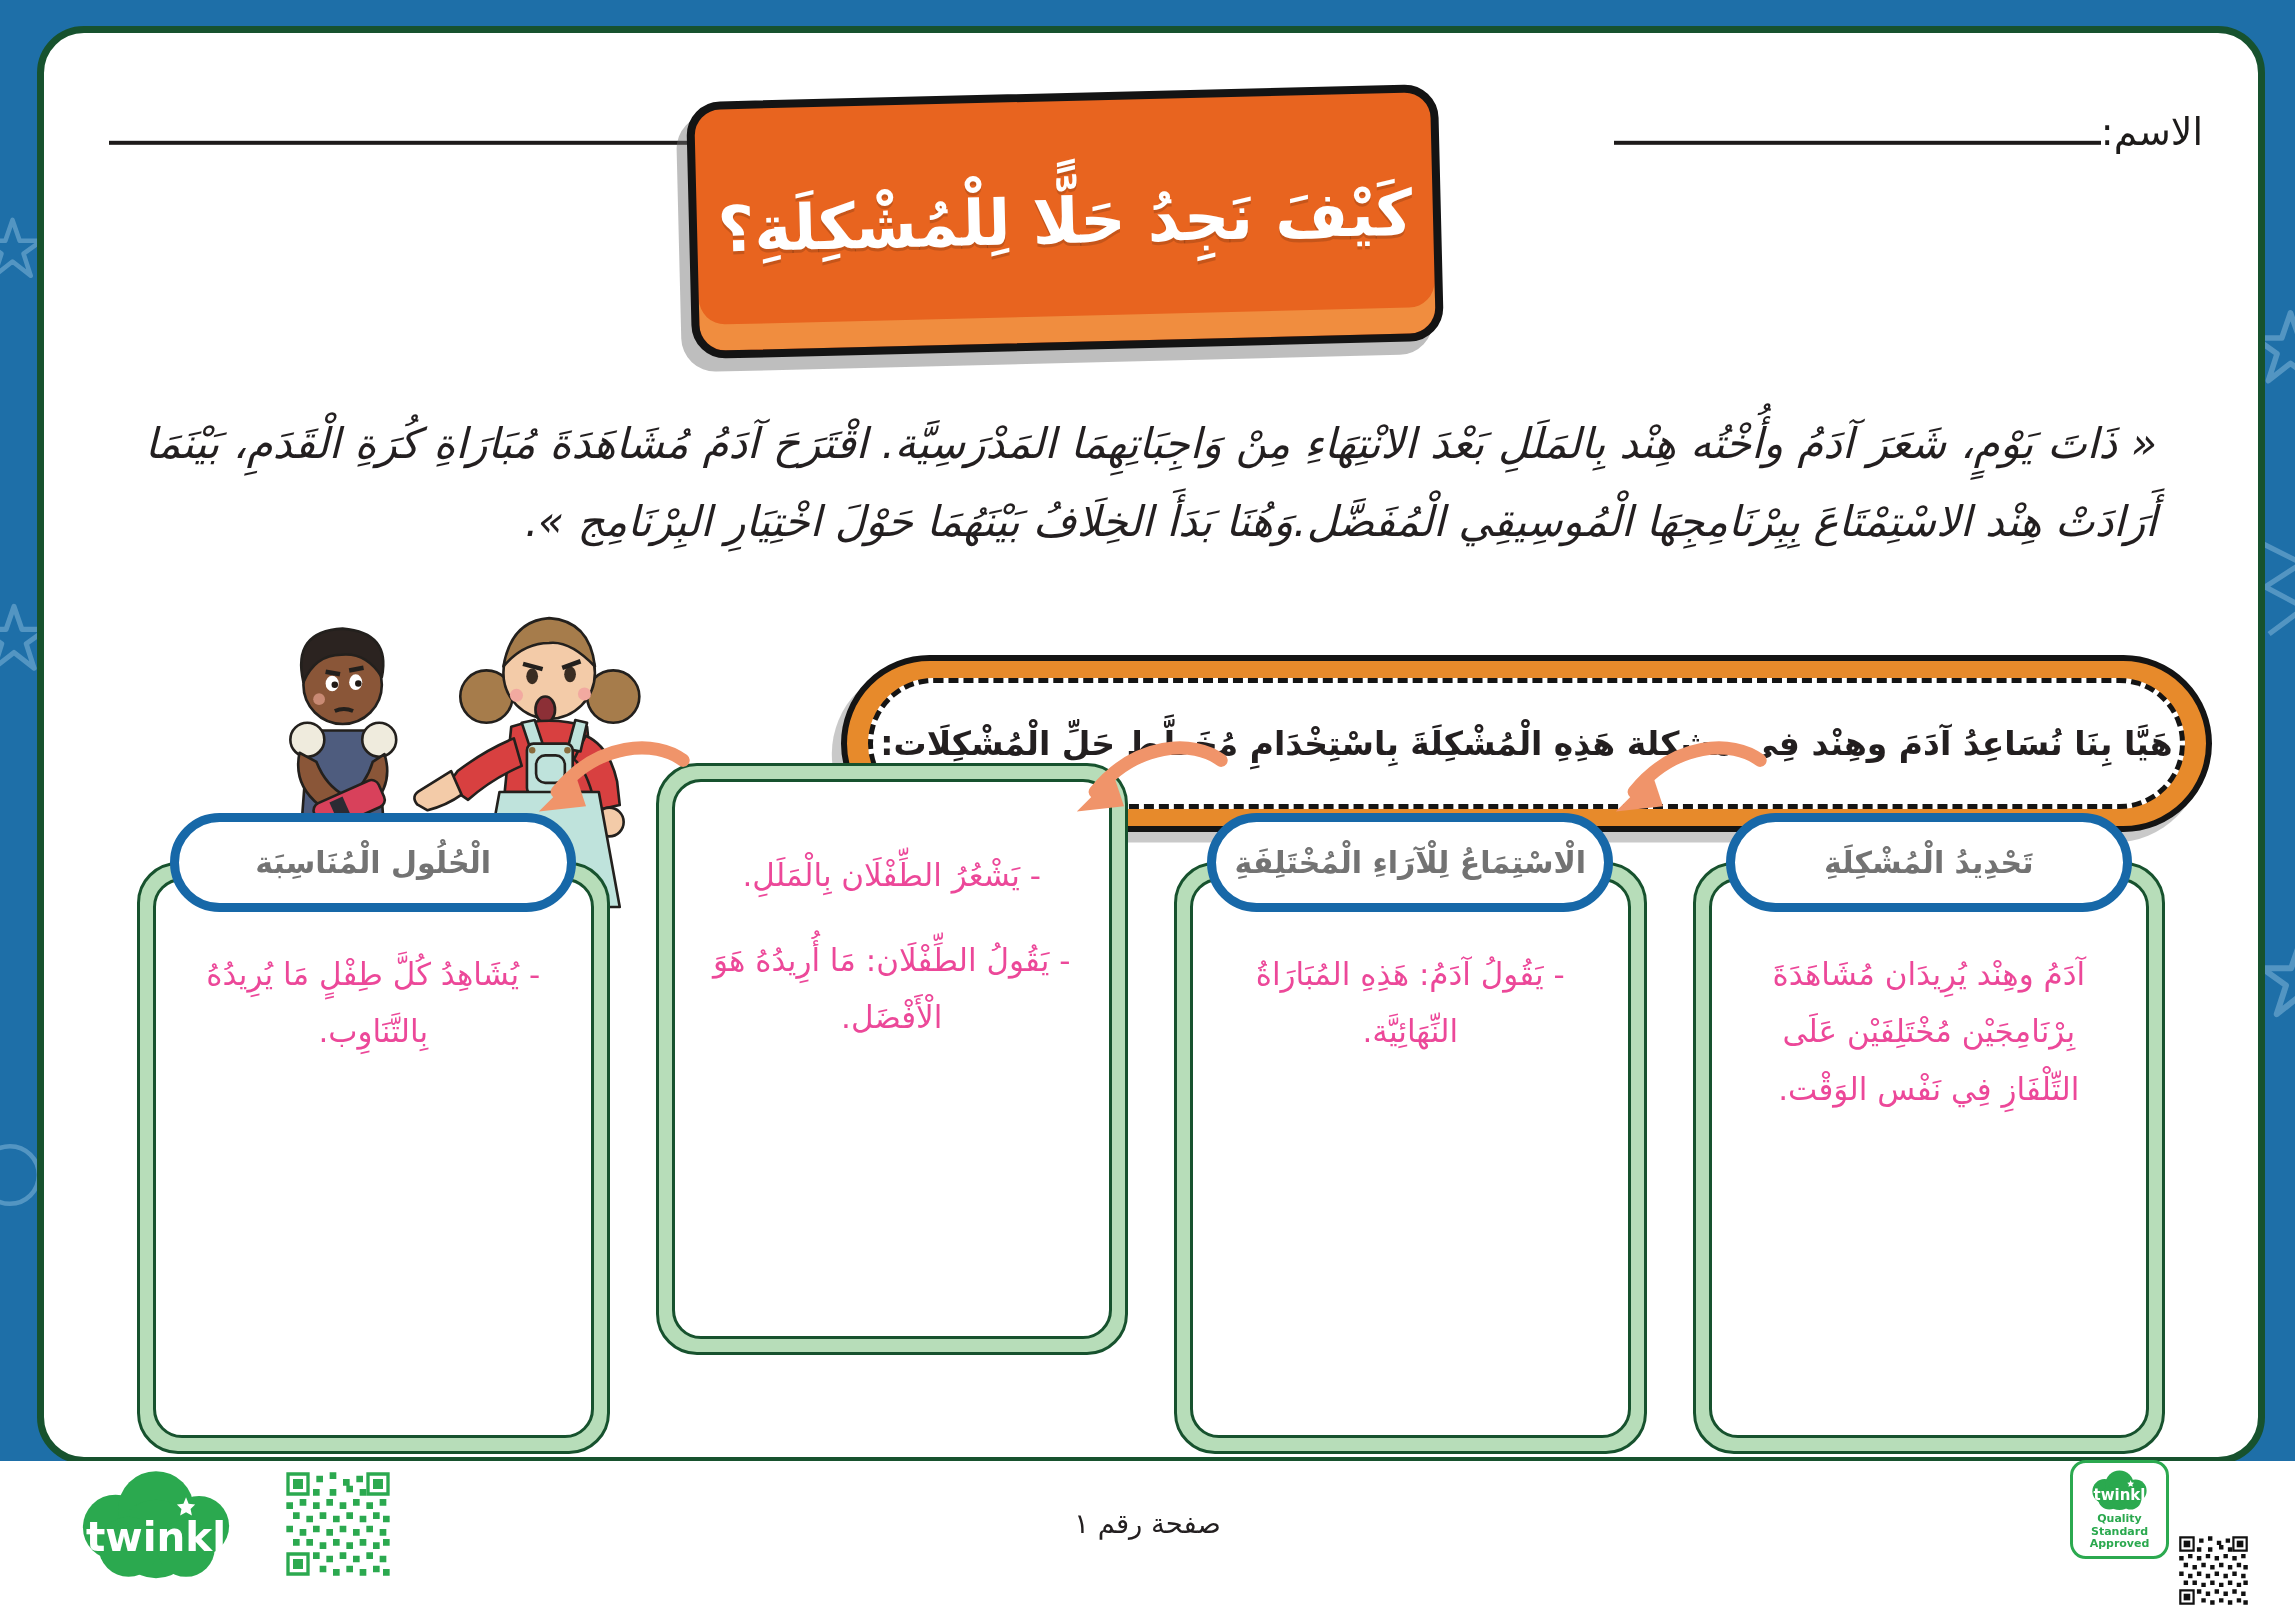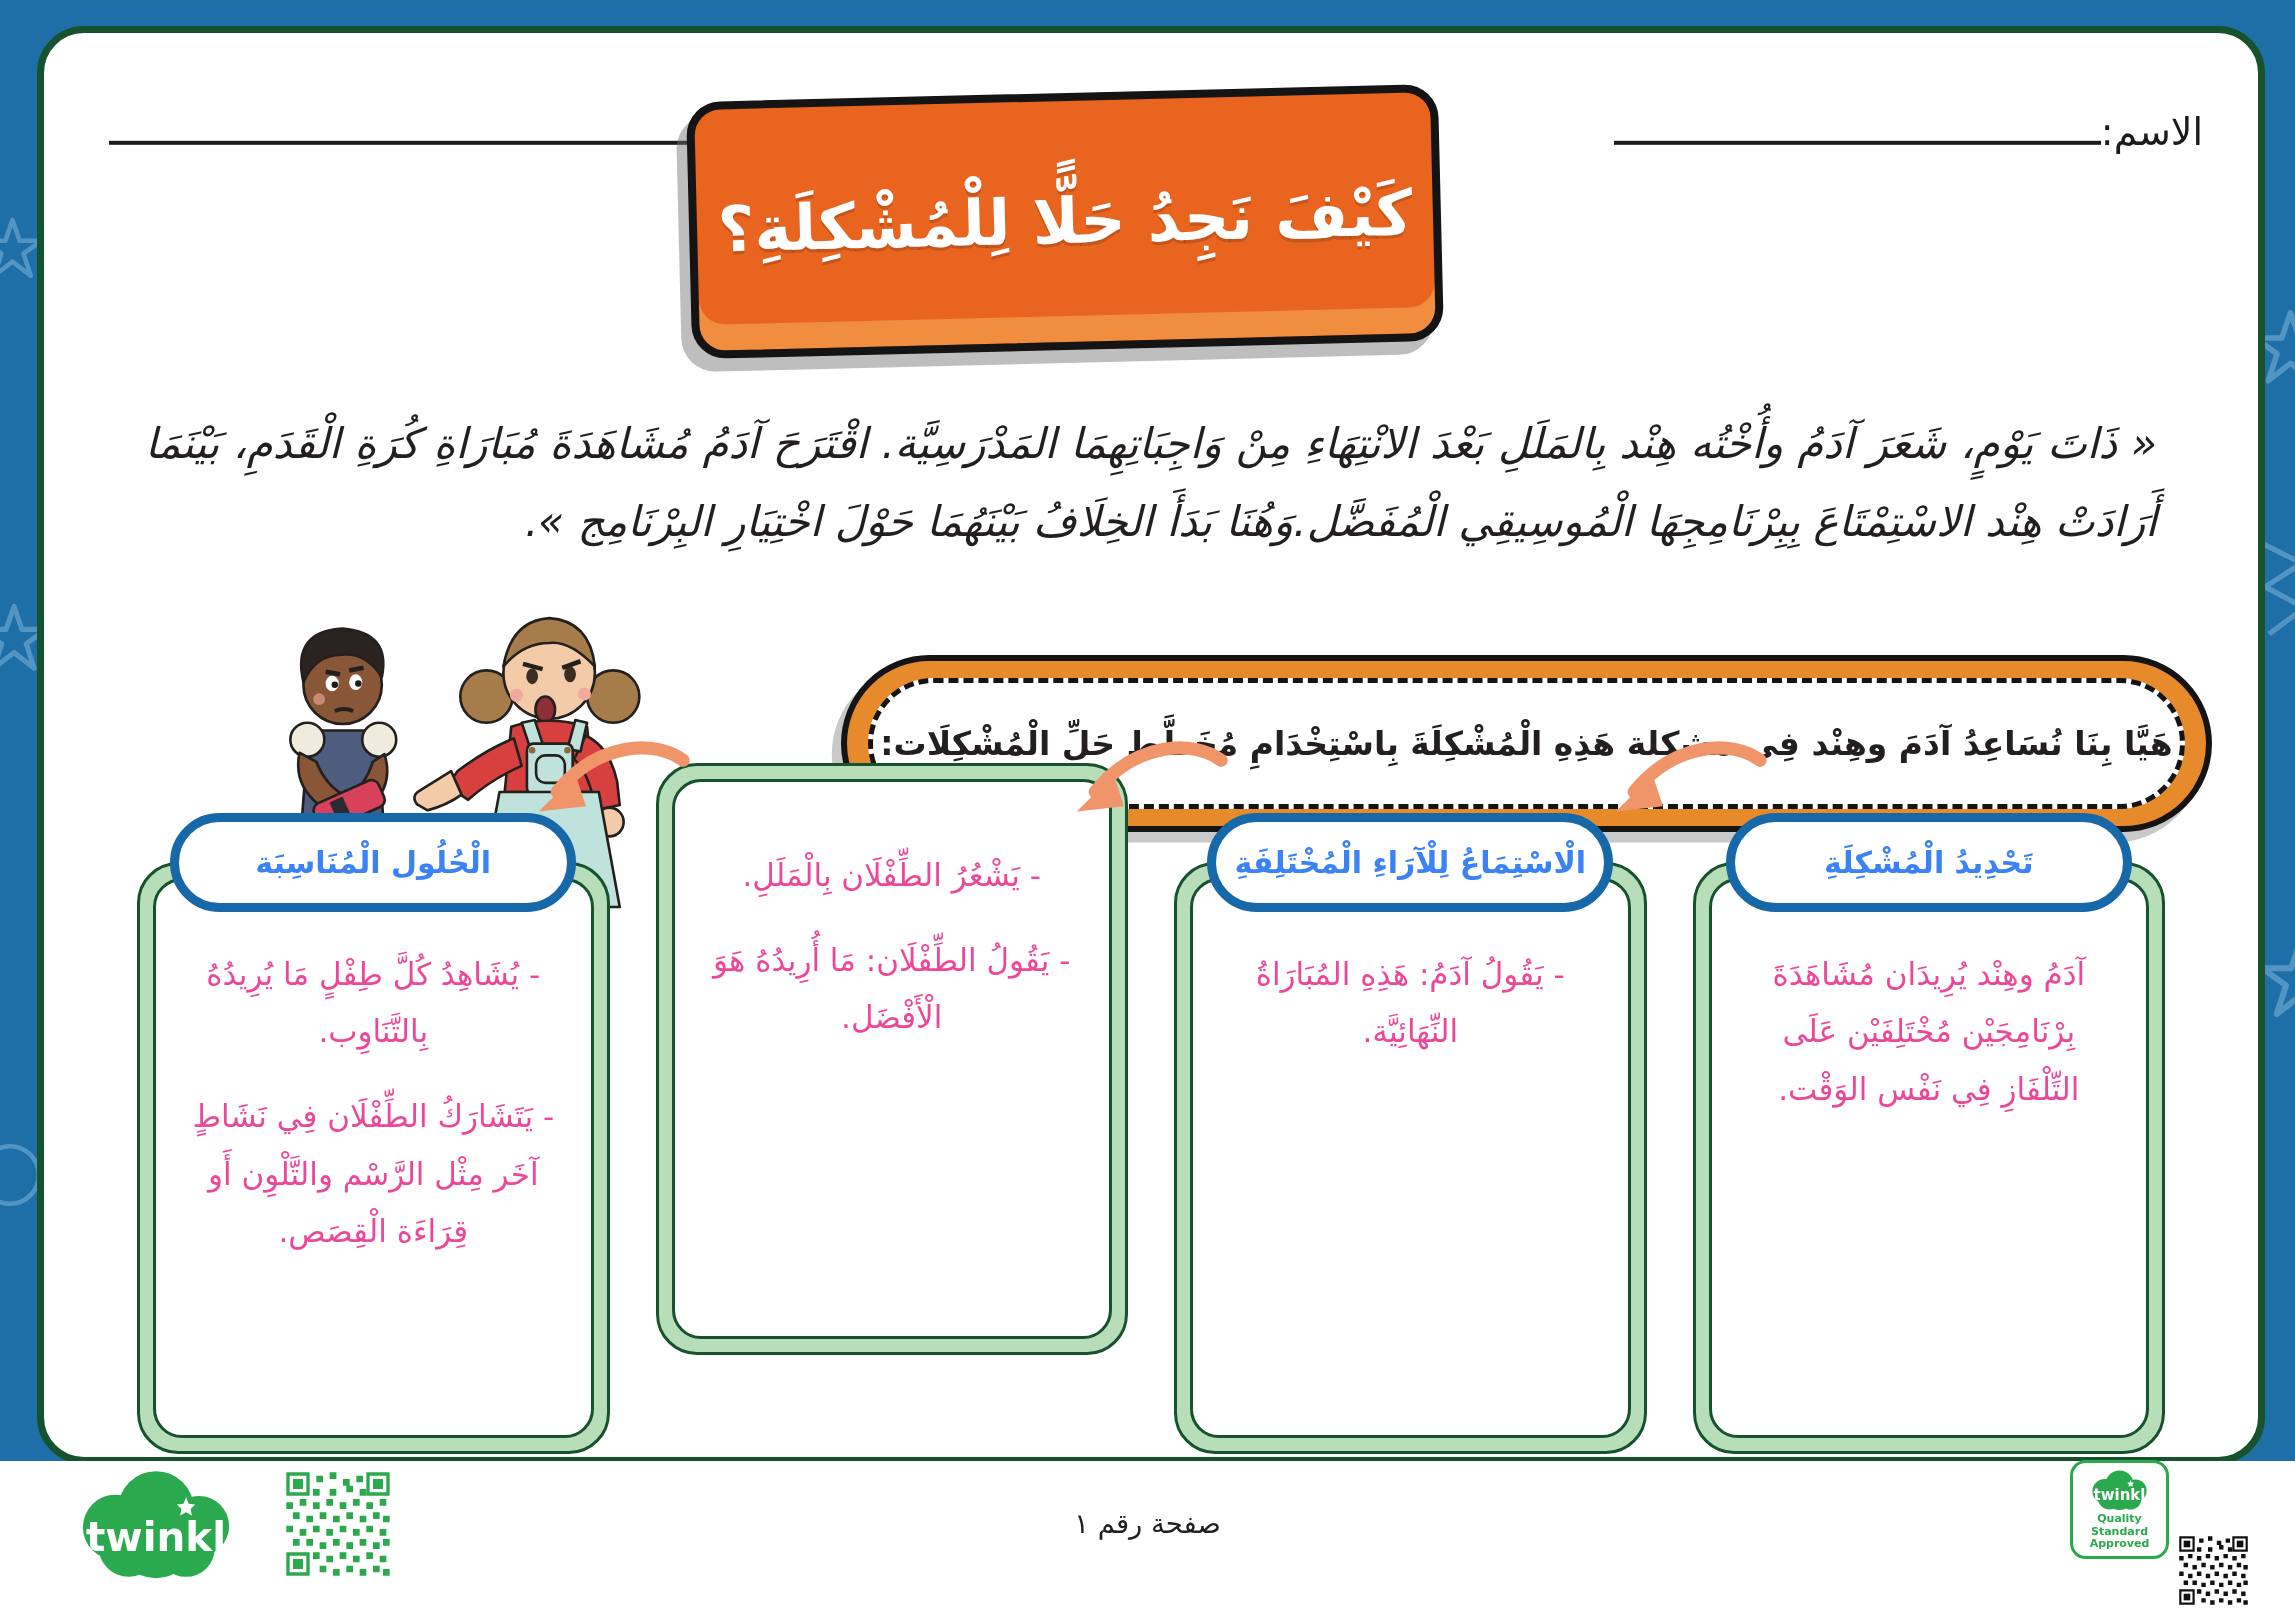--- a/index.html
+++ b/index.html
@@ -61,21 +61,21 @@
     display:flex;direction:rtl;gap:46px;z-index:3;
   }
   .flow-box{flex:1;position:relative;}
   .flow-pill{
     position:relative;z-index:2;margin:0 auto;width:86%;min-height:99px;
     background:#ffffff;border:9.8px solid #1768A8;border-radius:62px;
     display:flex;align-items:center;justify-content:center;
     box-sizing:border-box;padding:6.5px 11.8px;
   }
   .flow-pill-text{
-    color:#3b82f6;font-weight:bold;font-size:30px;direction:rtl;
+    color:#737373;font-weight:bold;font-size:30px;direction:rtl;
     text-align:center;line-height:1.25;
   }
   .flow-body{
     margin-top:-50px;height:592px;background:#B7DDB9;
     border:3.9px solid #17522E;border-radius:41px;
     padding:13px;box-sizing:border-box;
   }
   .flow-body-inner{
     height:100%;background:#ffffff;border:3.9px solid #17522E;border-radius:29px;
     box-sizing:border-box;padding:65px 29px 18.3px;direction:rtl;overflow:hidden;
@@ -274,21 +274,20 @@
           </div>
       </div>
     </div>
     <div class="flow-box">
       <div class="flow-pill">
         <span class="flow-pill-text">الْحُلُول الْمُنَاسِبَة</span>
       </div>
       <div class="flow-body">
         <div class="flow-body-inner">
             <p class="flow-line">- يُشَاهِدُ كُلَّ طِفْلٍ مَا يُرِيدُهُ بِالتَّنَاوِب.</p>
-            <p class="flow-line">- يَتَشَارَكُ الطِّفْلَان فِي نَشَاطٍ آخَر مِثْل الرَّسْم والتَّلْوِن أَو قِرَاءَة الْقِصَص.</p>
           </div>
       </div>
     </div>
   </div>
 </div>
 
 <svg class="arrow arrow-1" viewBox="0 0 250 160" width="164" height="105">
     <use href="#curved-arrow"></use>
   </svg>
 <svg class="arrow arrow-2" viewBox="0 0 250 160" width="164" height="105">

